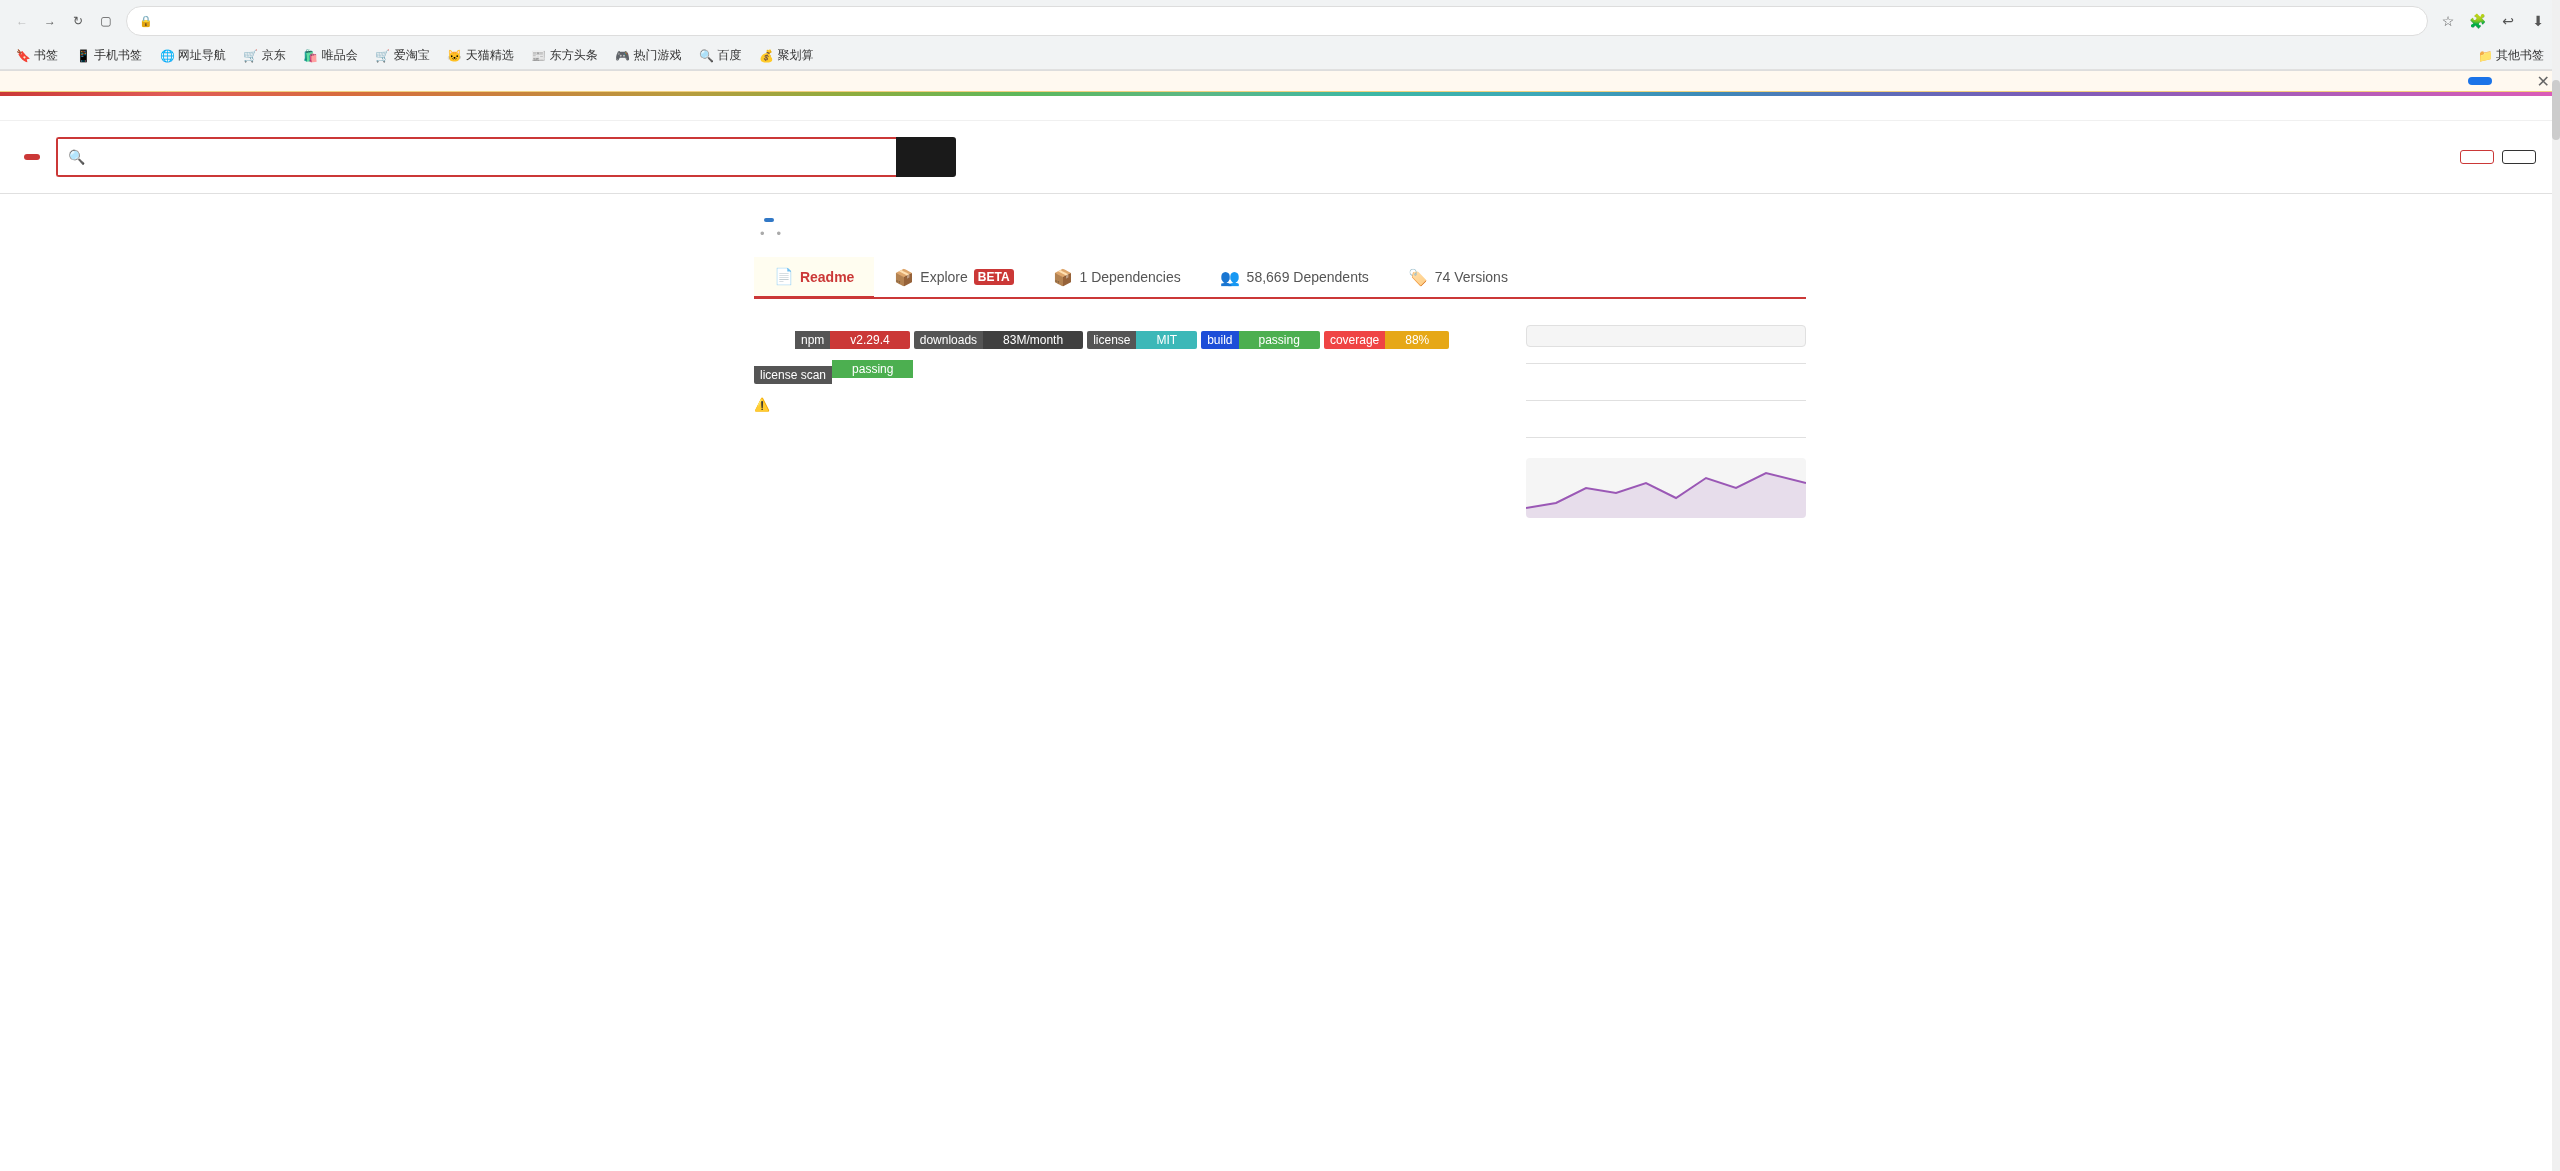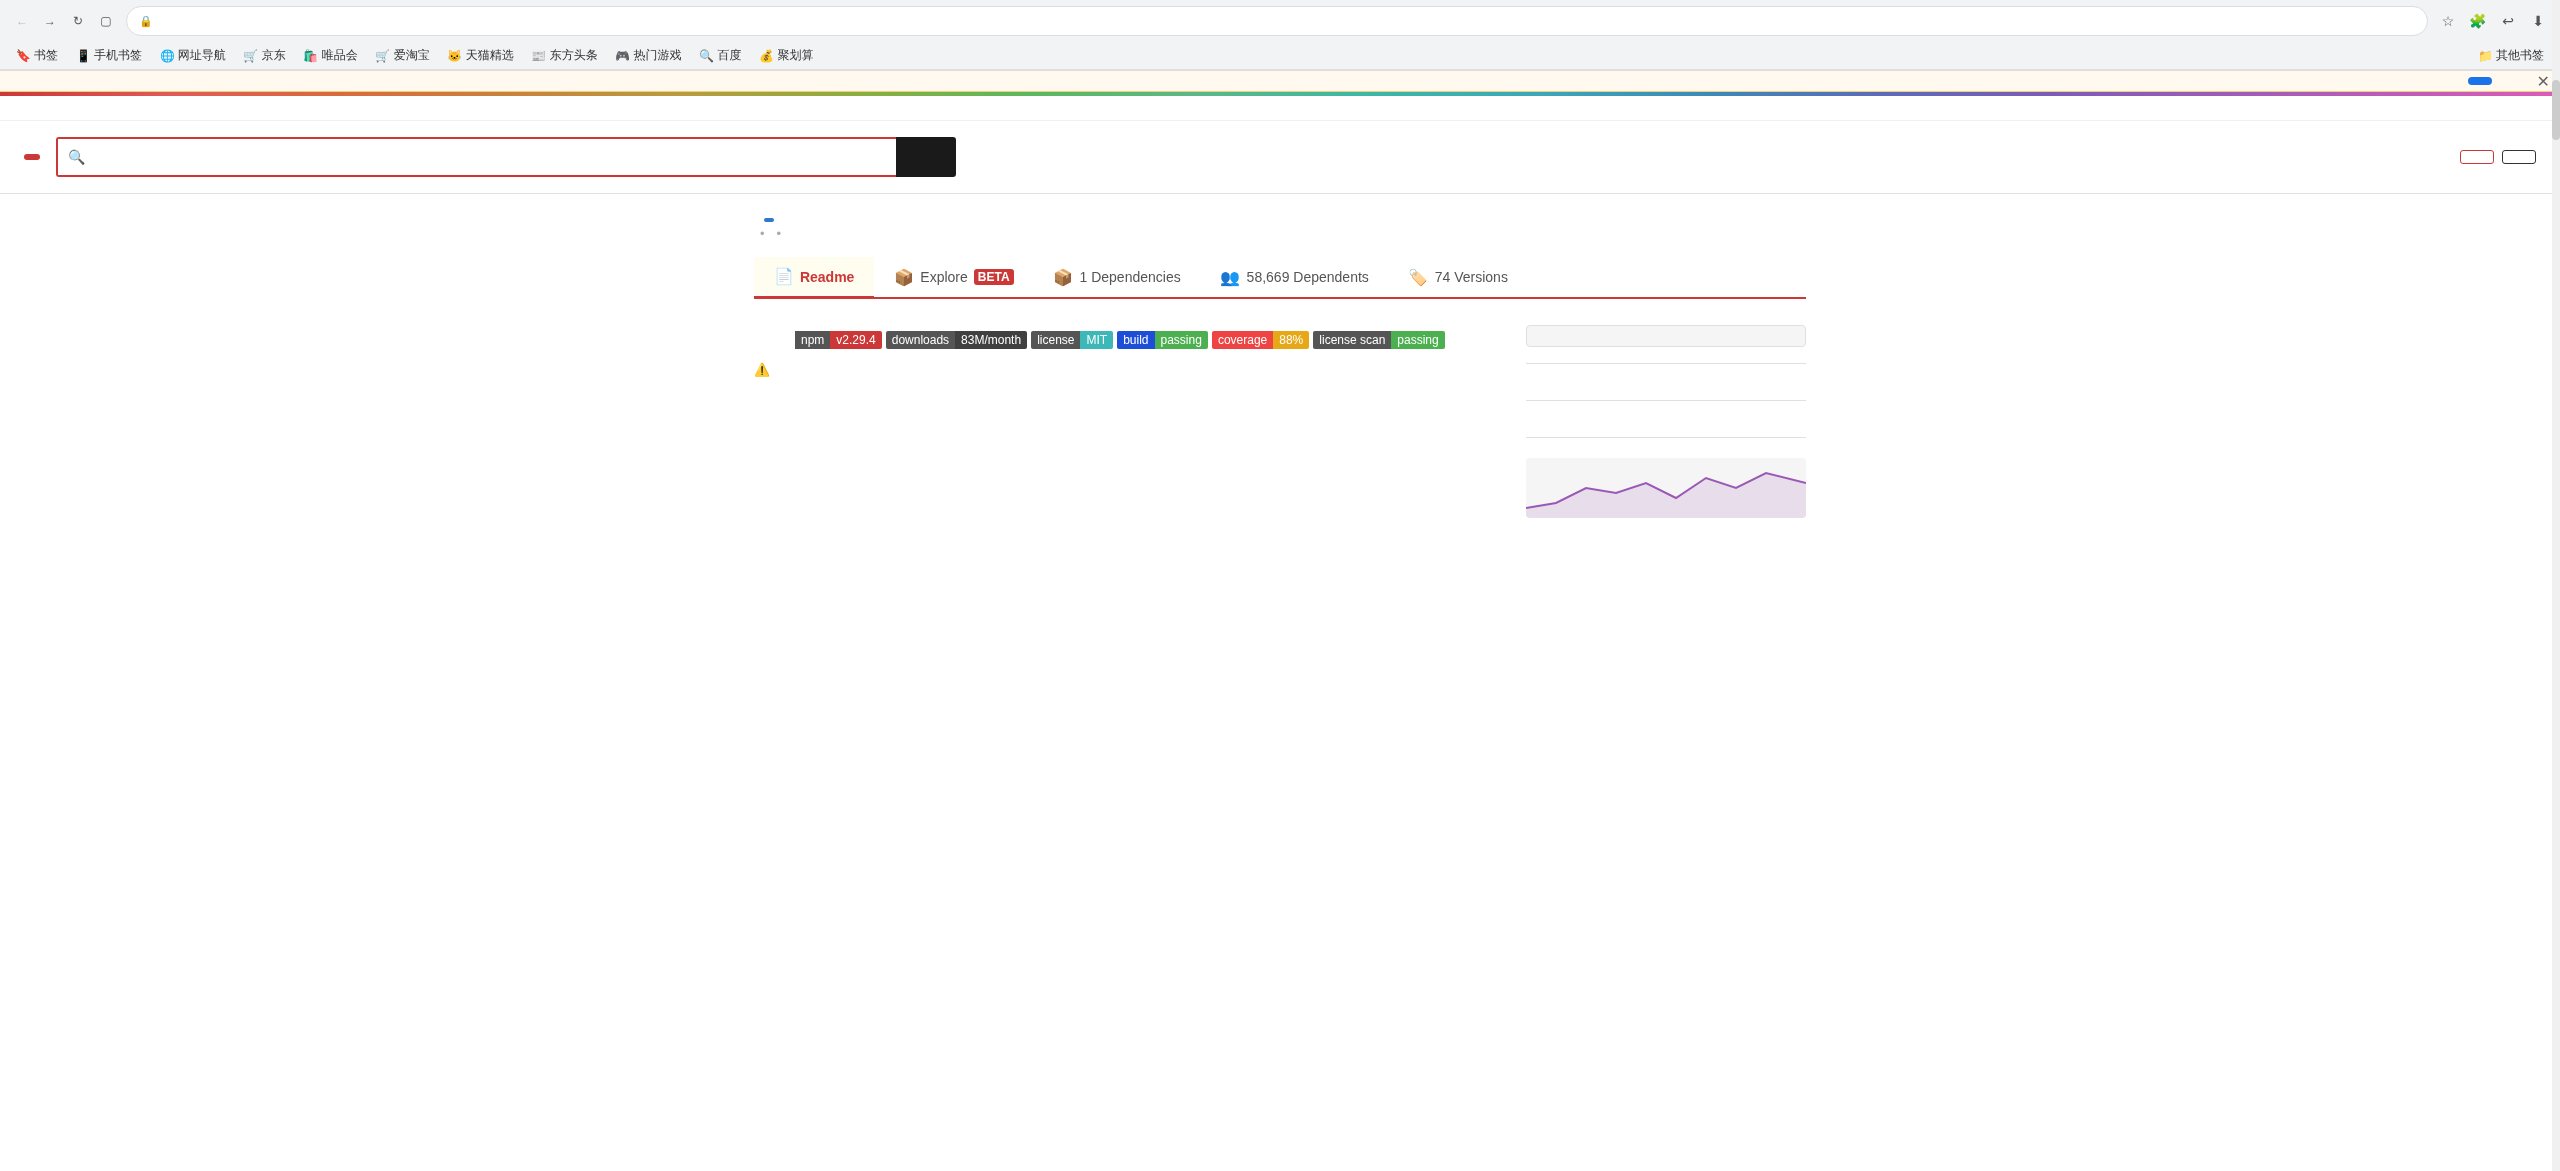--- a/index.html
+++ b/index.html
@@ -77,32 +77,32 @@
     .content-main { flex: 1; min-width: 0; }
     .content-sidebar { width: 280px; flex-shrink: 0; }
 
     
     .pkg-title-h1 { font-size: 28px; font-weight: 700; color: #cb3837; margin-bottom: 12px; }
 
     
     .badges-row { display: flex; gap: 4px; flex-wrap: wrap; margin-bottom: 12px; }
     .badge { display: inline-flex; align-items: center; font-size: 12px; border-radius: 2px; overflow: hidden; }
     .badge-left { padding: 2px 6px; color: #fff; }
-    .badge-right { padding: 2px 6px; color: #fff; }
+    .badge-right { padding: 2px 20px; color: #fff; }
     .badge-npm-left { background: #555; margin-left: 41px; }
     .badge-npm-right { background: #cb3837; }
     .badge-dl-left { background: #555; }
     .badge-dl-right { background: #404040; }
     .badge-lic-left { background: #555; }
     .badge-lic-right { background: #3cb8b8; }
     .badge-build-left { background: #1d4ed8; }
     .badge-build-right { background: #4caf50; }
     .badge-cov-left { background: #ef4444; }
     .badge-cov-right { background: #e6a817; }
-    .badge-lscan-left { background: #555; }
+    .badge-lscan-left { background: #555; margin-top: 13px; }
     .badge-lscan-right { background: #4caf50; }
 
     .semver-link { color: #cb3837; font-size: 13px; text-decoration: none; display: inline-block; margin-bottom: 12px; }
 
     .pkg-description { font-size: 15px; color: #333; margin-bottom: 20px; line-height: 1.6; }
 
     .pkg-h2 { font-size: 20px; font-weight: 700; color: #222; margin-bottom: 10px; }
 
     .pkg-legacy-text { font-size: 14px; color: #555; line-height: 1.7; }
     .pkg-legacy-text a { color: #cb3837; text-decoration: none; }

